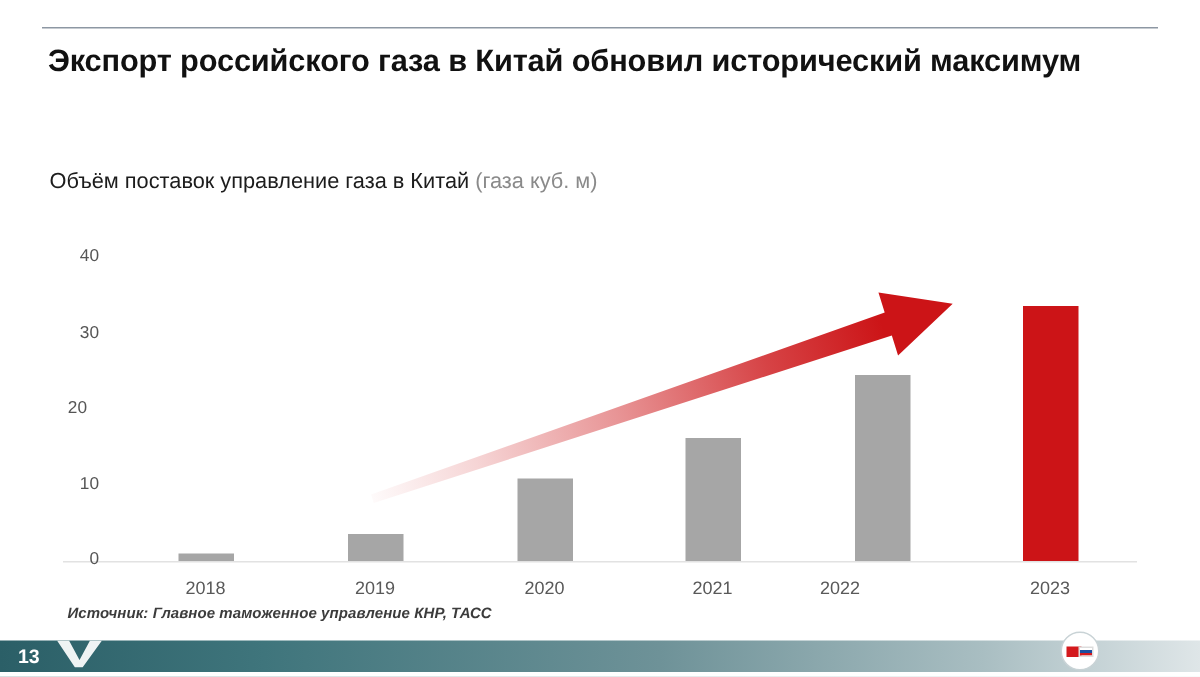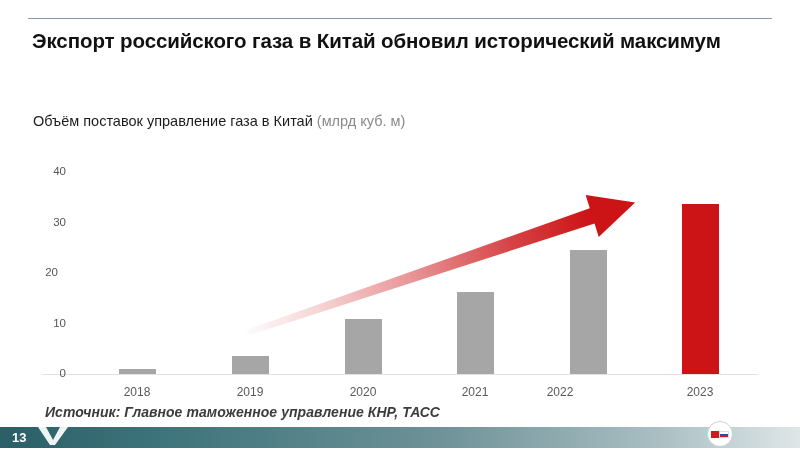--- a/index.html
+++ b/index.html
@@ -93,21 +93,21 @@
     position: absolute;
     left: 0; top: 0;
     width: 800px; height: 451px;
     pointer-events: none;
   }
 
   
   .source {
     position: absolute;
     left: 45px; top: 404px;
-    font-size: 14px;
+    font-size: 10px;
     font-style: italic;
     font-weight: bold;
     color: #3c3c3c;
     letter-spacing: 0.05px;
   }
 
   
   #footer {
     position: absolute;
     left: 0; bottom: 0;
@@ -159,21 +159,21 @@
 <body>
 
 <div id="slide">
 
   <div class="top-rule"></div>
 
   <div class="slide-title">Экспорт российского газа в Китай обновил исторический максимум</div>
 
   <div class="subtitle">
     <span>Объём поставок управление газа в Китай</span>
-    <span class="units">(млрд куб. м)</span>
+    <span class="units">(газа куб. м)</span>
   </div>
 
   <div id="plot">
 
     <div class="axis-baseline"></div>
 
     <div id="yticks">
         <div class="ytick" style="left: 26px; top: 368px;">0</div>
         <div class="ytick" style="left: 26px; top: 317.5px;">10</div>
         <div class="ytick" style="left: 18px; top: 267px;">20</div>

